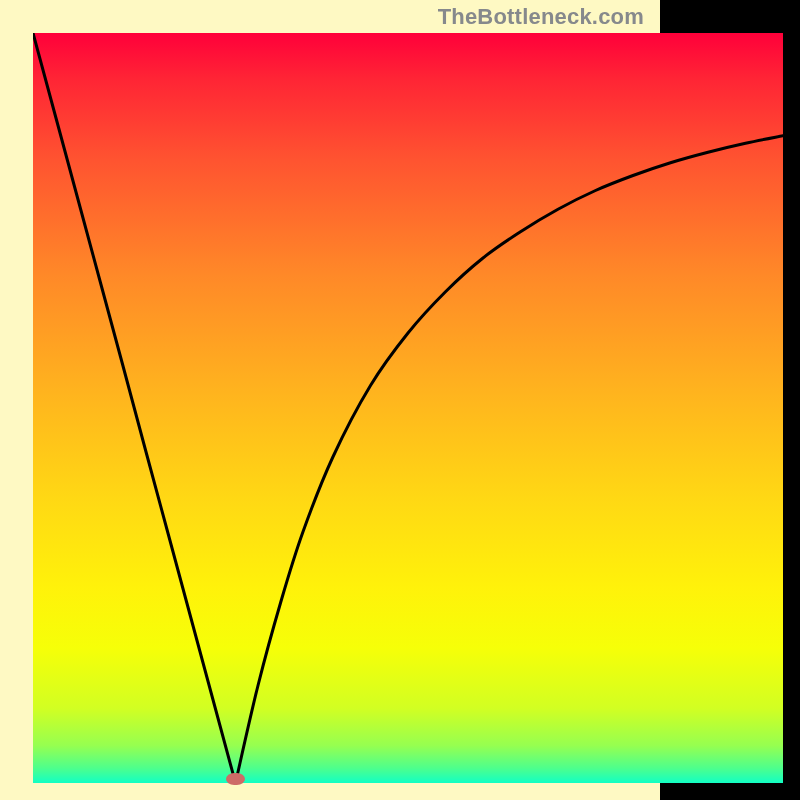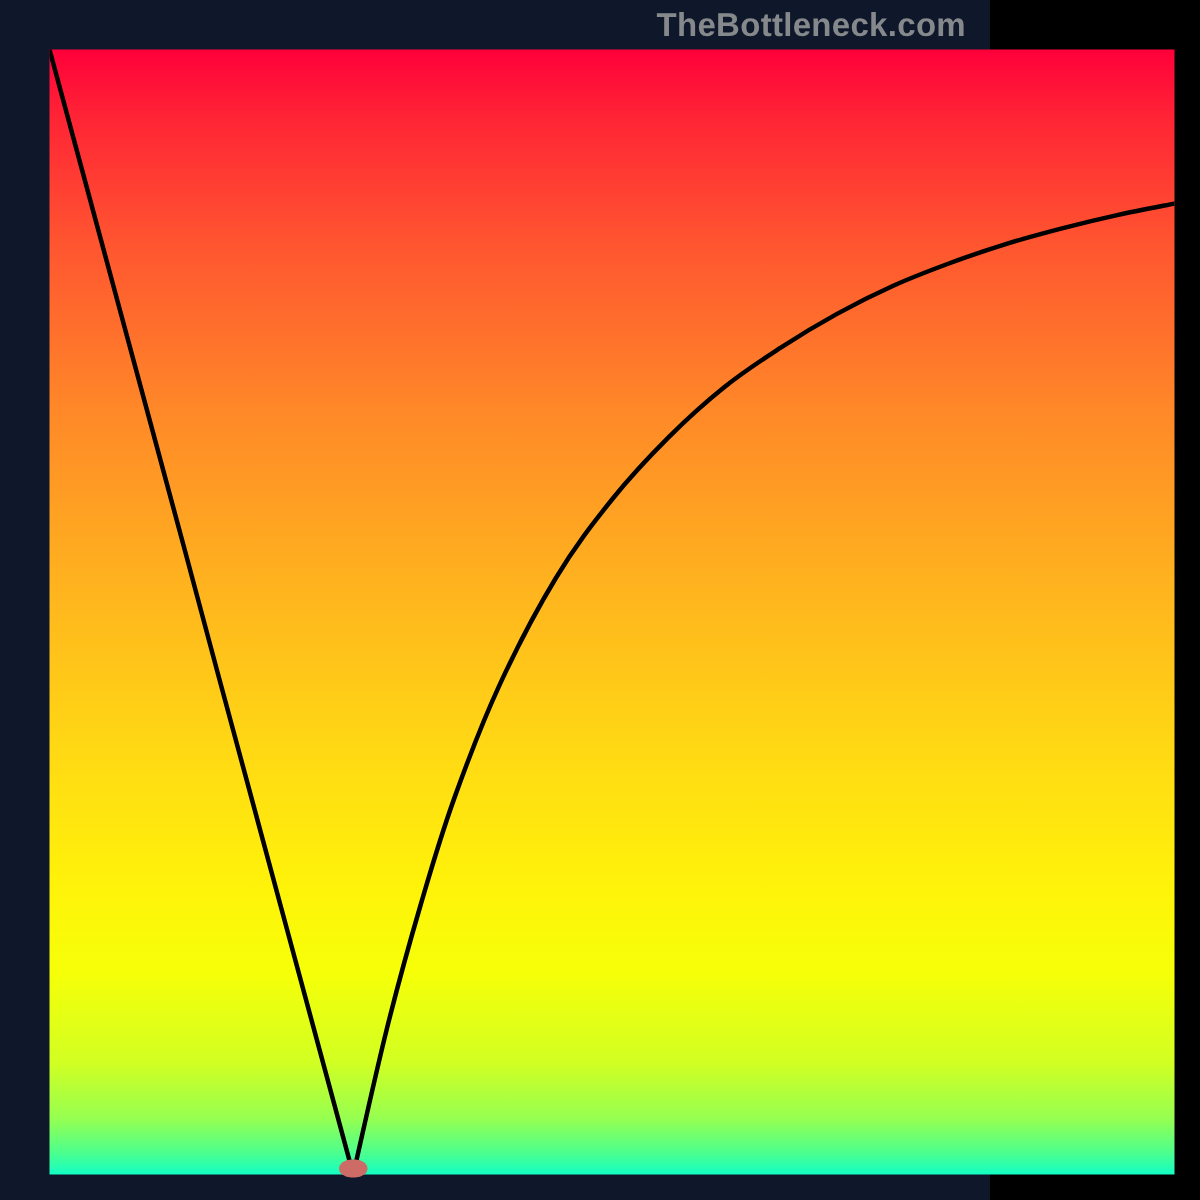--- a/index.html
+++ b/index.html
@@ -7,21 +7,21 @@
     padding: 0;
     width: 800px;
     height: 800px;
     background: #000000;
     overflow: hidden;
   }
   .frame {
     position: relative;
     width: 660px;
     height: 800px;
-    background: #0f172a;
+    background: #fef9c3;
   }
   .plot-area {
     position: absolute;
     left: 33px;
     top: 33px;
     width: 750px;
     height: 750px;
     background: linear-gradient(to bottom,
       #ff003a 0%,
       #ff2435 6%,

